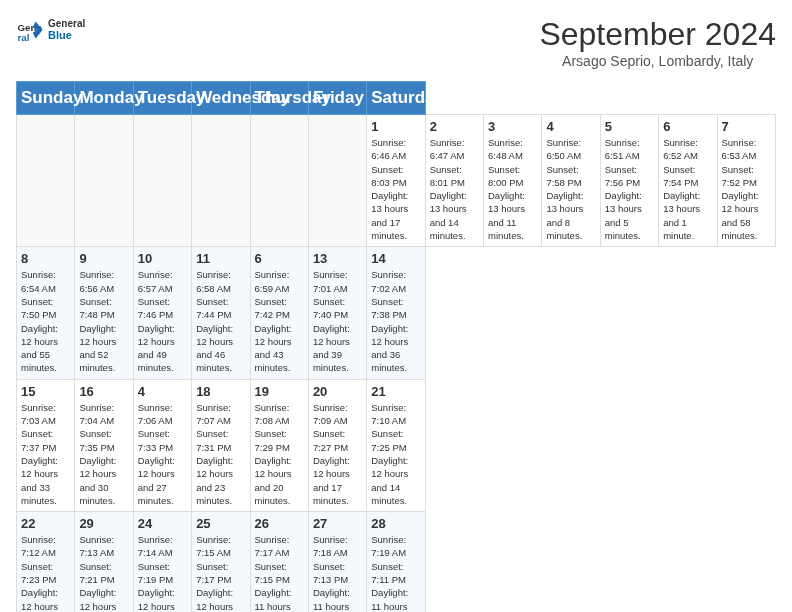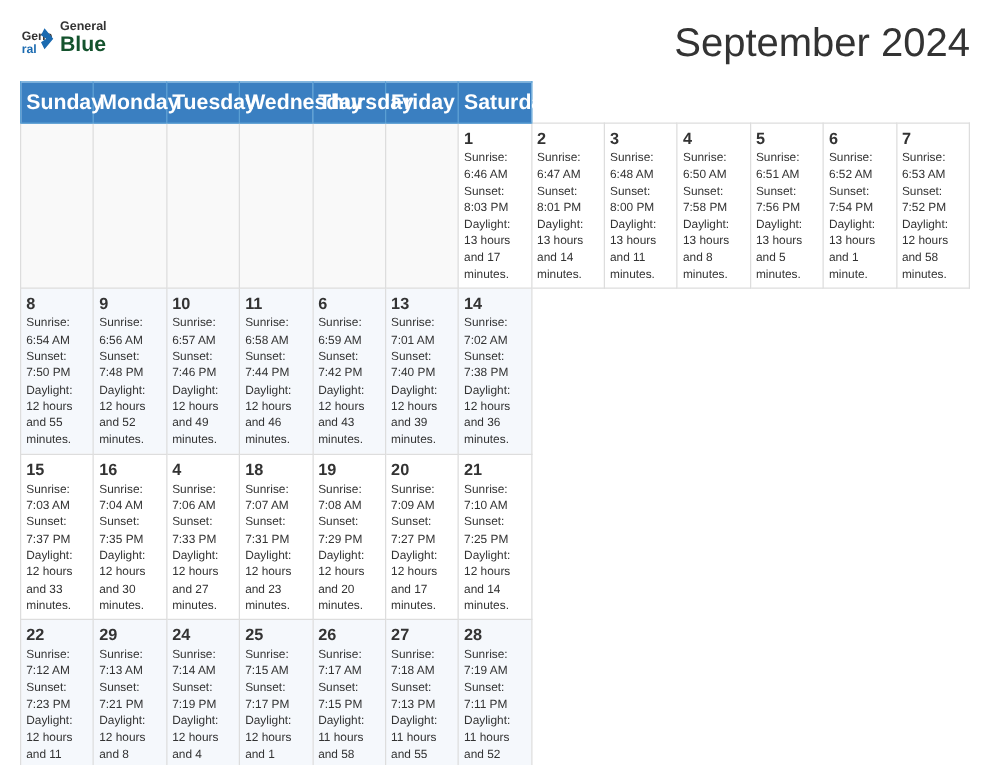--- a/index.html
+++ b/index.html
@@ -83,25 +83,26 @@
 
 <div class="header-area">
   <div class="logo">
     <svg class="logo-icon" viewBox="0 0 40 40">
       <text x="2" y="22" font-size="14" font-weight="bold" fill="#333" font-family="Arial">Gene</text>
       <text x="2" y="36" font-size="14" font-weight="bold" fill="#1a6ab0" font-family="Arial">ral</text>
       <polygon points="28,8 38,20 28,32 24,24 30,20 24,16" fill="#1a6ab0"></polygon>
     </svg>
     <div>
       <div style="font-size:10px;font-weight:bold;color:#333;line-height:1.1">General</div>
-      <div style="font-size:17px;font-weight:bold;color:#14532d;line-height:1.1">Blue</div>
+      <div style="font-size:11px;font-weight:bold;color:#0369a1;line-height:1.1">Blue</div>
     </div>
   </div>
   <div class="title-area">
     <div class="month-title">September 2024</div>
+    <div class="location-title">Arsago Seprio, Lombardy, Italy</div>
   </div>
 </div>
 
 <table>
   <thead>
     <tr id="header-row">
         <th>Sunday</th>
         <th>Monday</th>
         <th>Tuesday</th>
         <th>Wednesday</th>

